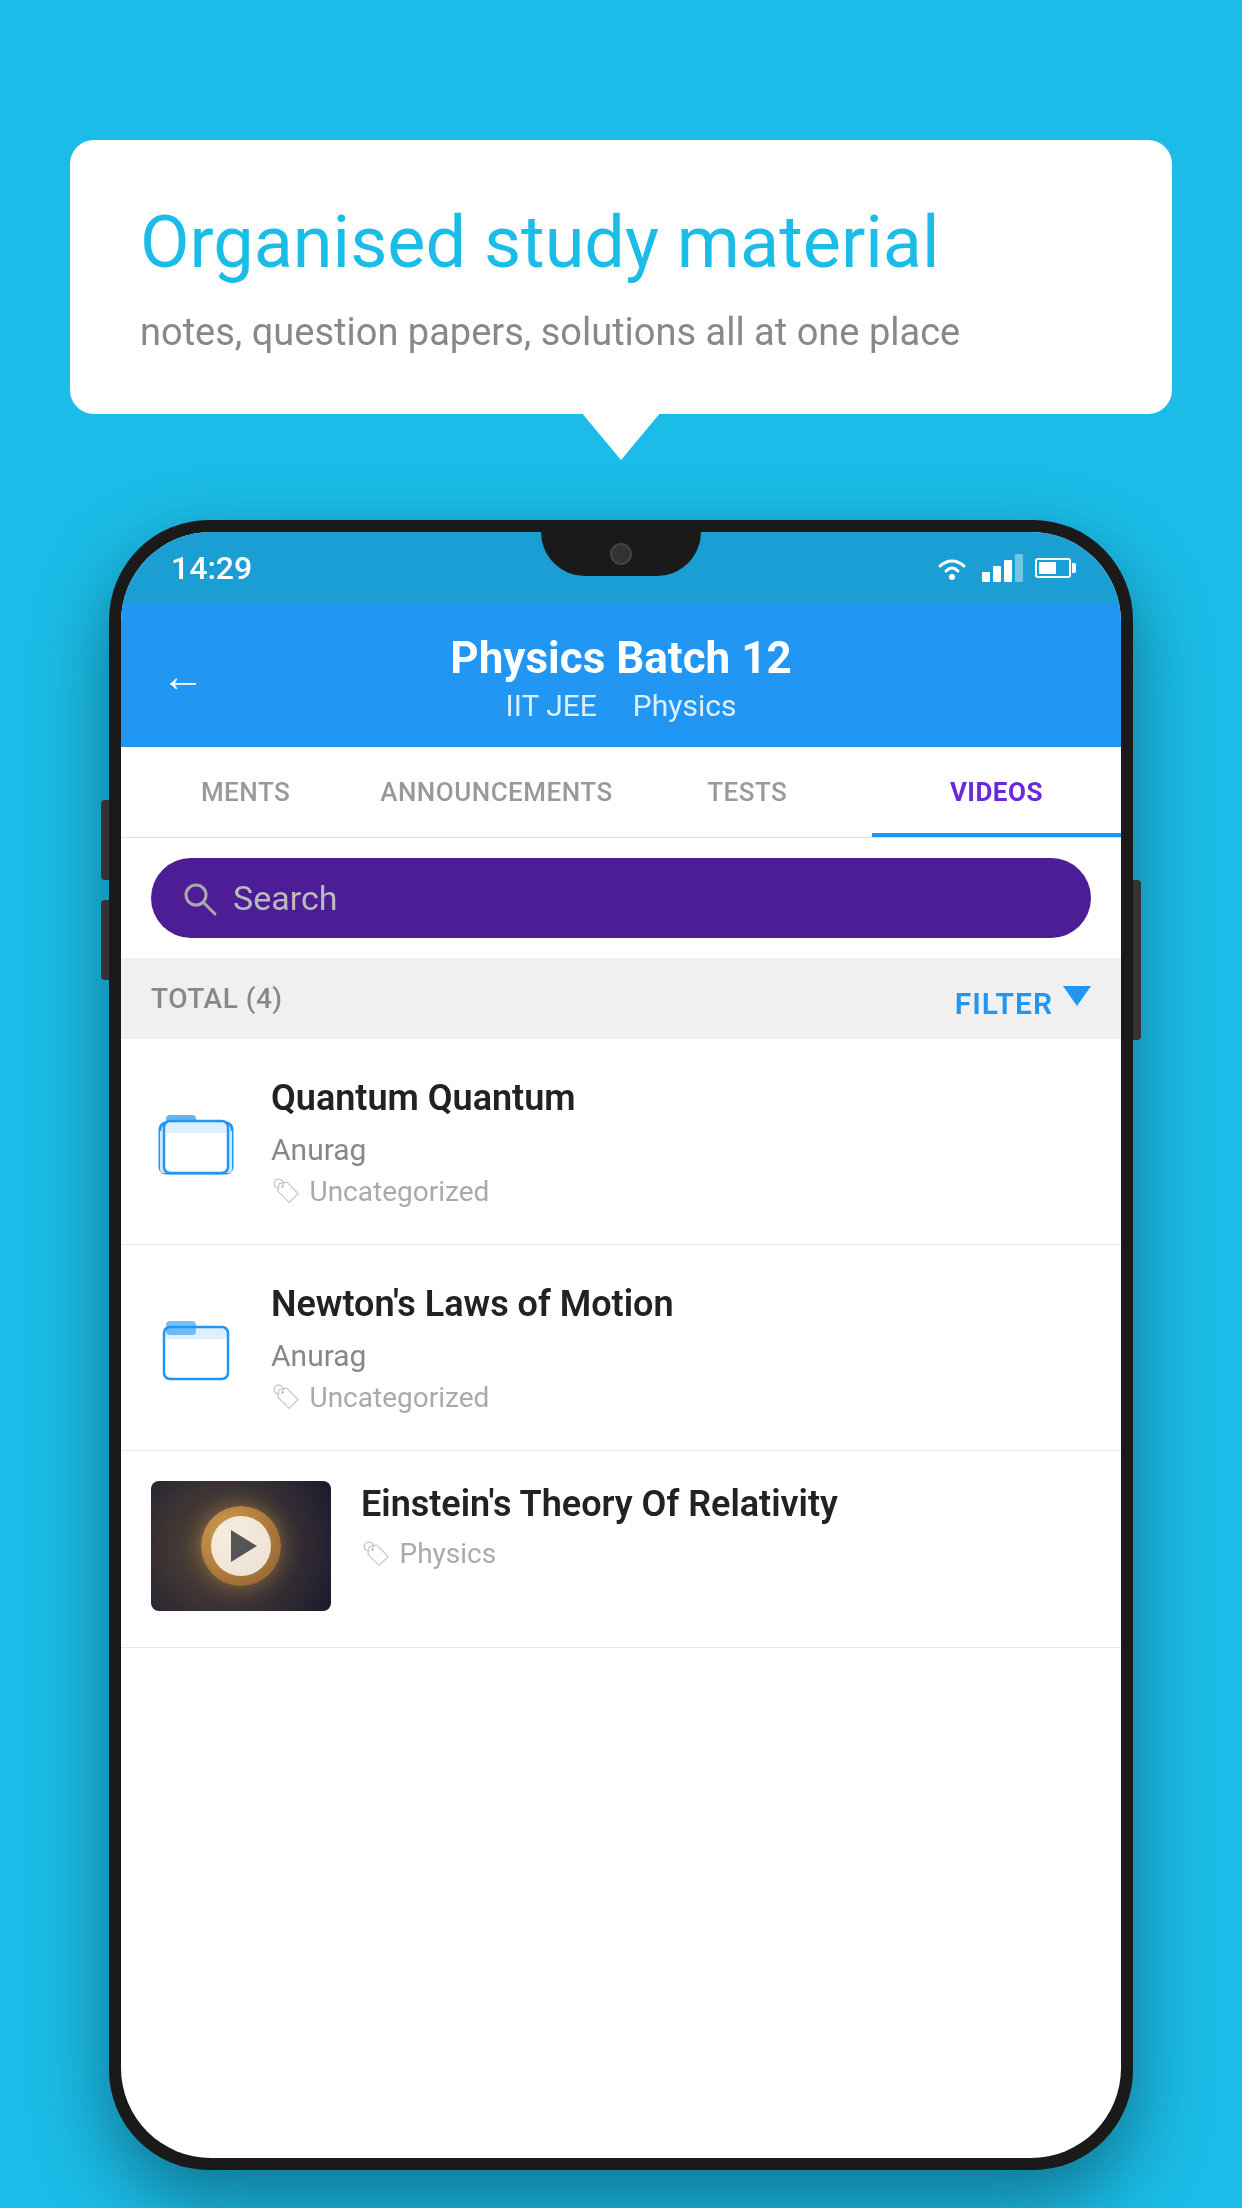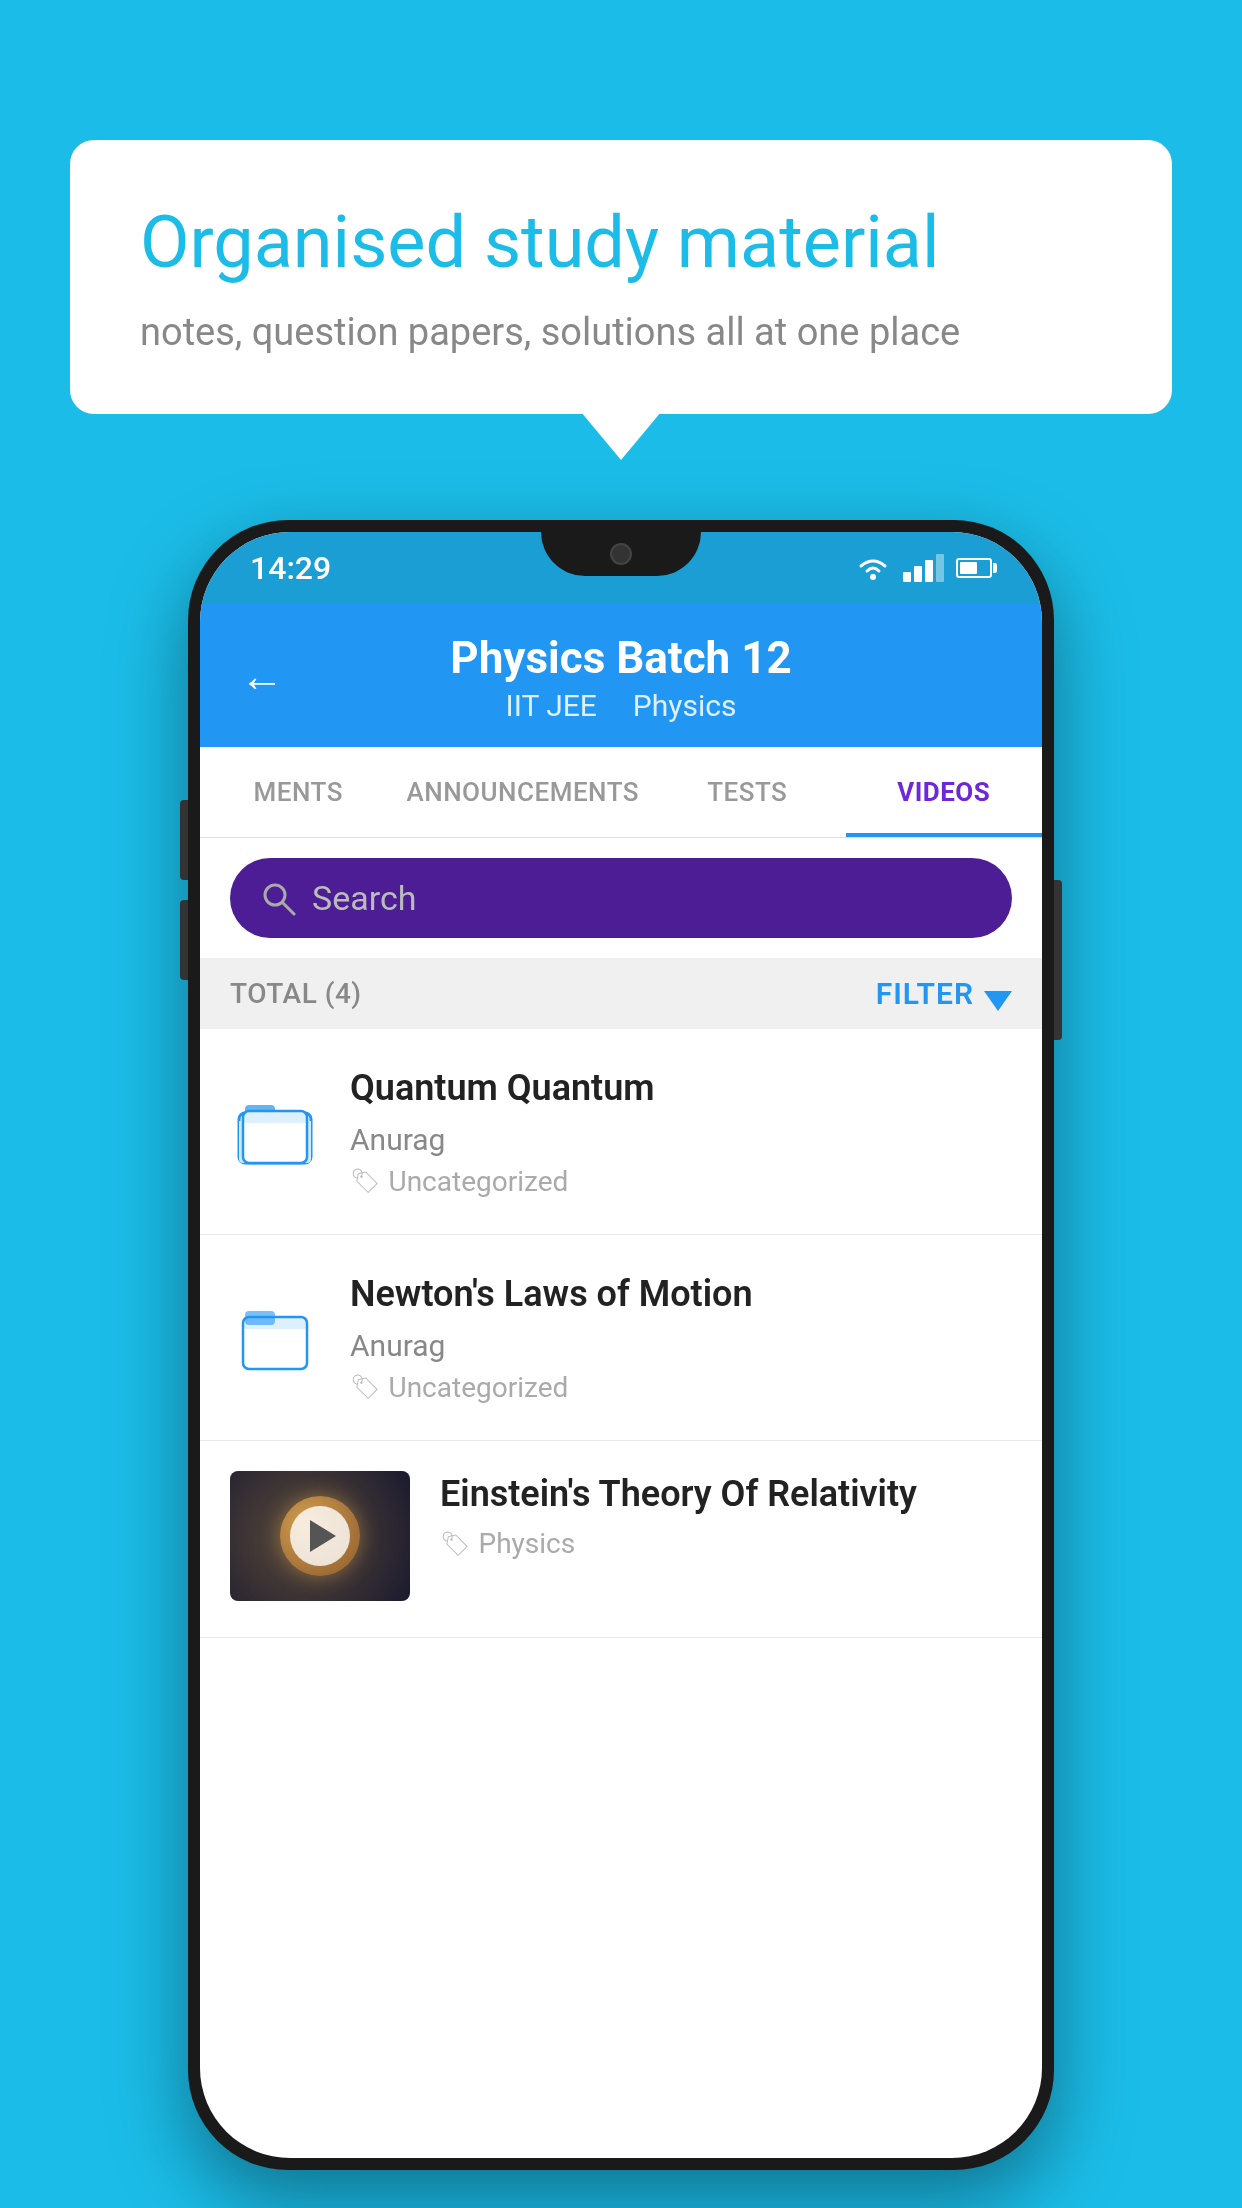--- a/index.html
+++ b/index.html
@@ -54,21 +54,21 @@
       font-size: 38px;
       font-weight: 400;
     }
 
     
     .phone-wrapper {
       position: absolute;
       top: 520px;
       left: 50%;
       transform: translateX(-50%);
-      width: 866px;
+      width: 1024px;
       height: 1650px;
     }
 
     .phone-outer {
       width: 100%;
       height: 100%;
       background: #1a1a1a;
       border-radius: 100px;
       position: relative;
       box-shadow: 0 30px 80px rgba(0,0,0,0.4);
@@ -238,24 +238,25 @@
       font-size: 28px;
       font-weight: 500;
       letter-spacing: 0.5px;
     }
 
     .filter-btn {
       color: #2196f3;
       font-size: 30px;
       font-weight: 600;
       display: flex;
-      align-items: flex-end;
+      align-items: flex-start;
       gap: 10px;
       cursor: pointer;
       letter-spacing: 1px;
+      margin-top: 10px;
     }
 
     .filter-triangle {
       width: 0;
       height: 0;
       border-left: 14px solid transparent;
       border-right: 14px solid transparent;
       border-top: 20px solid #2196f3;
     }
 

